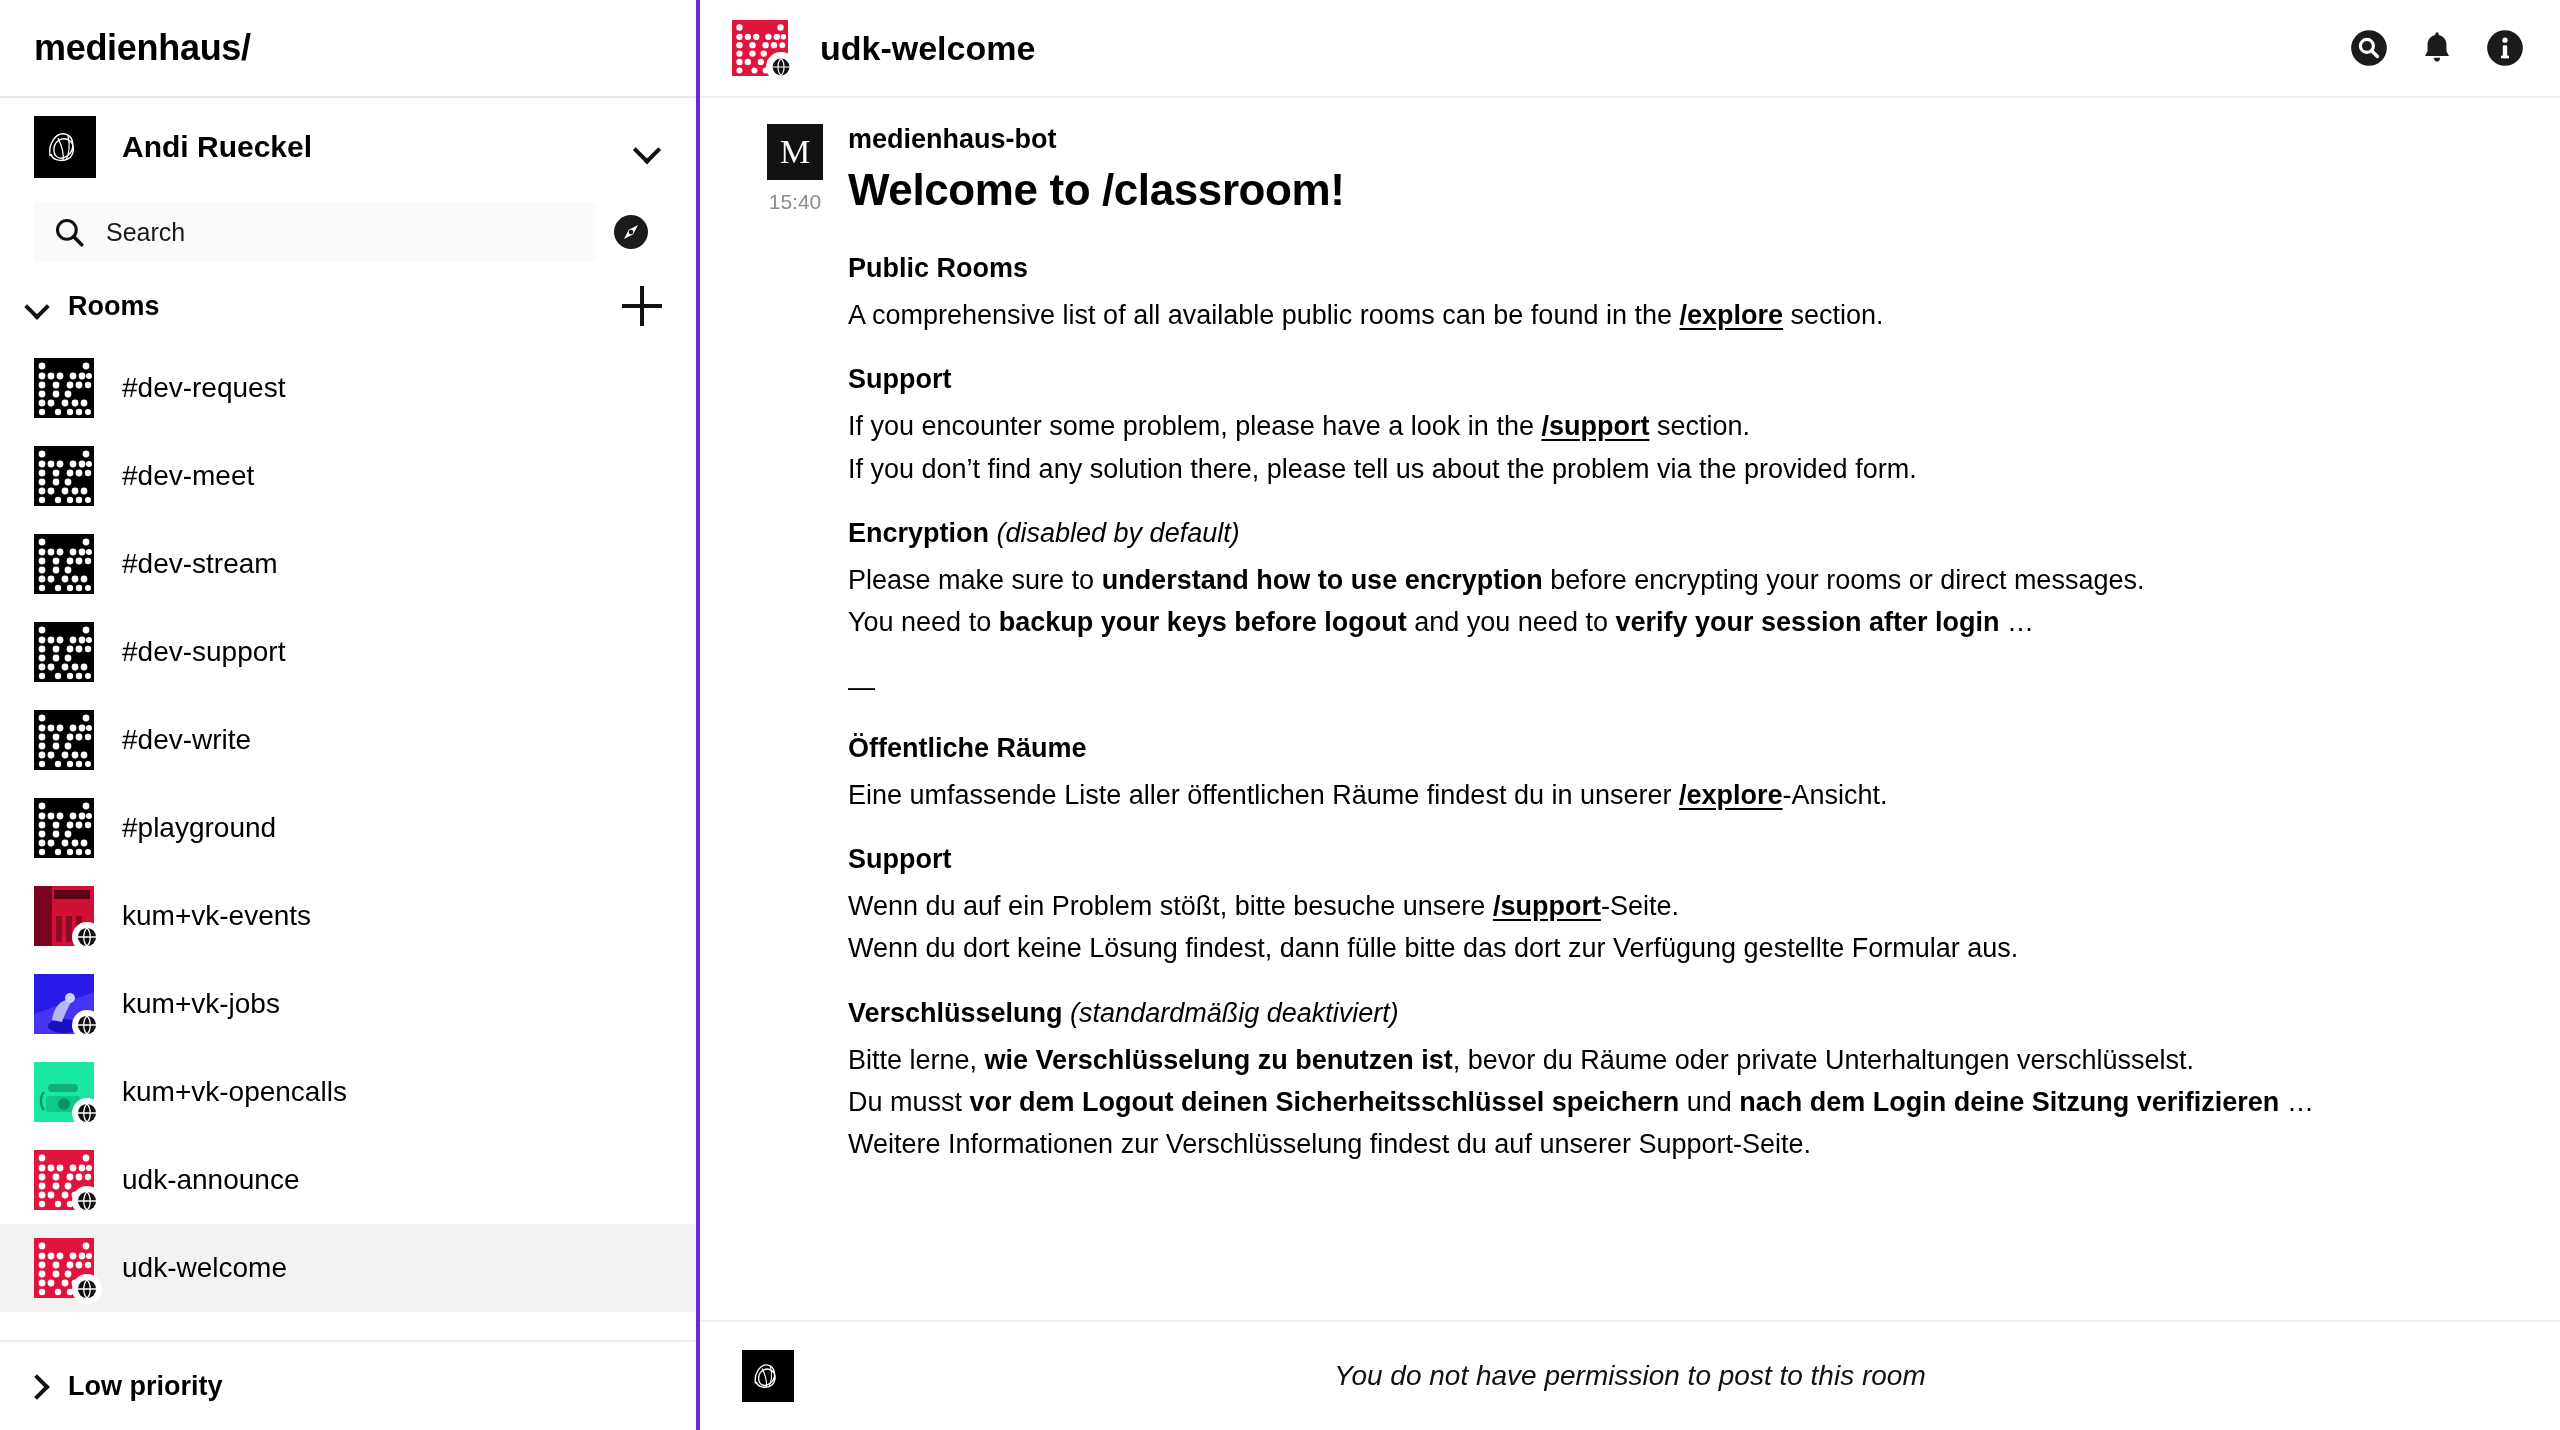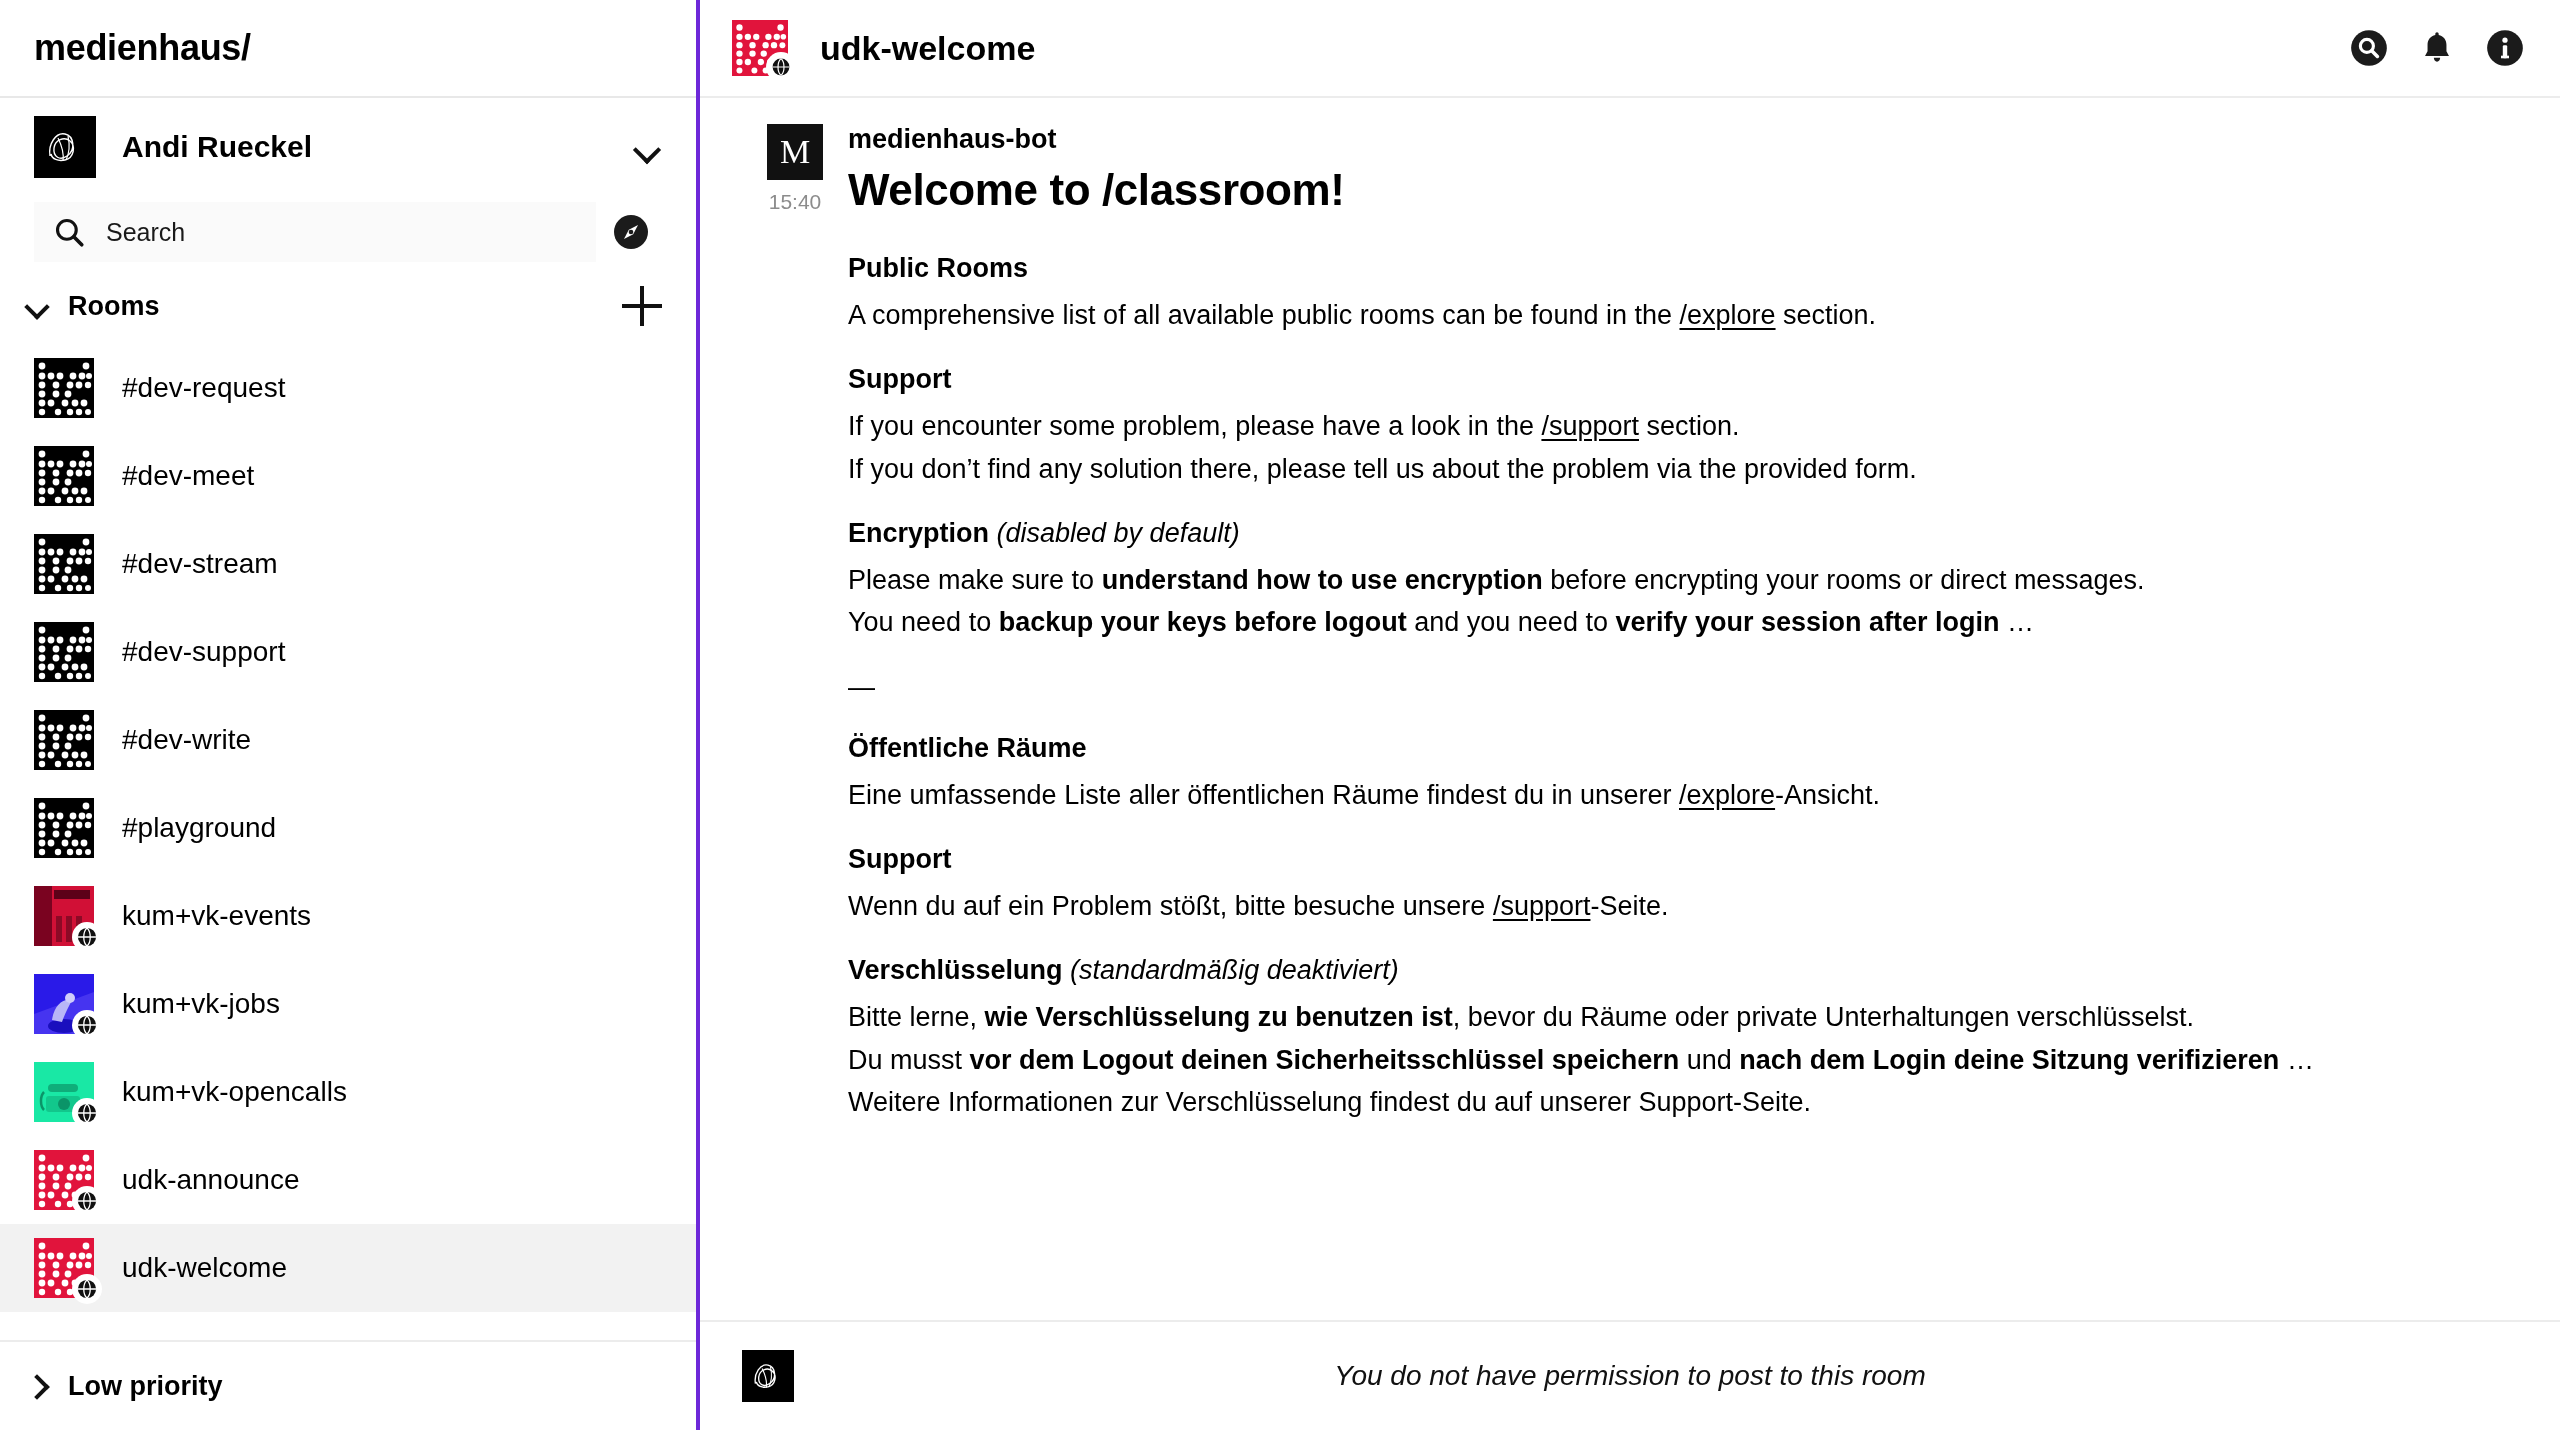--- a/index.html
+++ b/index.html
@@ -156,21 +156,21 @@
     font-size: 34px; font-family: "Liberation Serif", serif;
   }
   .msg-time { font-size: 21px; color: #8c8c8c; margin-top: 10px; }
   .msg-body { flex: 1 1 auto; min-width: 0; padding-right: 20px; }
   .sender-name { font-size: 27px; font-weight: 700; margin-bottom: 10px; }
   .msg-h1 { font-size: 44px; font-weight: 700; letter-spacing: -0.4px; margin-bottom: 38px; }
   .blk { margin-bottom: 30px; }
   .blk-head { font-size: 27px; font-weight: 700; margin-bottom: 12px; }
   .blk-head .note { font-weight: 400; font-style: italic; }
   .blk p { font-size: 27px; line-height: 1.42; margin-bottom: 4px; white-space: nowrap; }
-  .lnk { font-weight: 400; text-decoration: underline; text-underline-offset: 4px; text-align: center; }
+  .lnk { font-weight: 700; text-decoration: underline; text-underline-offset: 4px; text-align: center; }
   .bold { font-weight: 700; }
   .rule { font-size: 27px; margin: 22px 0 30px 0; }
 
   .composer {
     height: 108px; flex: 0 0 108px;
     display: flex; align-items: center; padding: 0 42px;
   }
   .composer .avatar-sig { width: 52px; height: 52px; flex: 0 0 52px; }
   .composer-note {
     flex: 1 1 auto; text-align: center;
@@ -500,20 +500,21 @@
             <p>
               <span>Eine umfassende Liste aller öffentlichen Räume findest du in unserer </span><a class="lnk">/explore</a><span>-Ansicht.</span>
             </p>
           </div>
 
           <div class="blk">
             <div class="blk-head"><span>Support</span></div>
             <p>
               <span>Wenn du auf ein Problem stößt, bitte besuche unsere </span><a class="lnk">/support</a><span>-Seite.</span>
             </p>
+            <p>Wenn du dort keine Lösung findest, dann fülle bitte das dort zur Verfügung gestellte Formular aus.</p>
           </div>
 
           <div class="blk">
             <div class="blk-head">
               <span>Verschlüsselung</span>
               <span class="note">(standardmäßig deaktiviert)</span>
             </div>
             <p>
               <span>Bitte lerne, </span><span class="bold">wie Verschlüsselung zu benutzen ist</span><span>, bevor du Räume oder private Unterhaltungen verschlüsselst.</span>
             </p>

